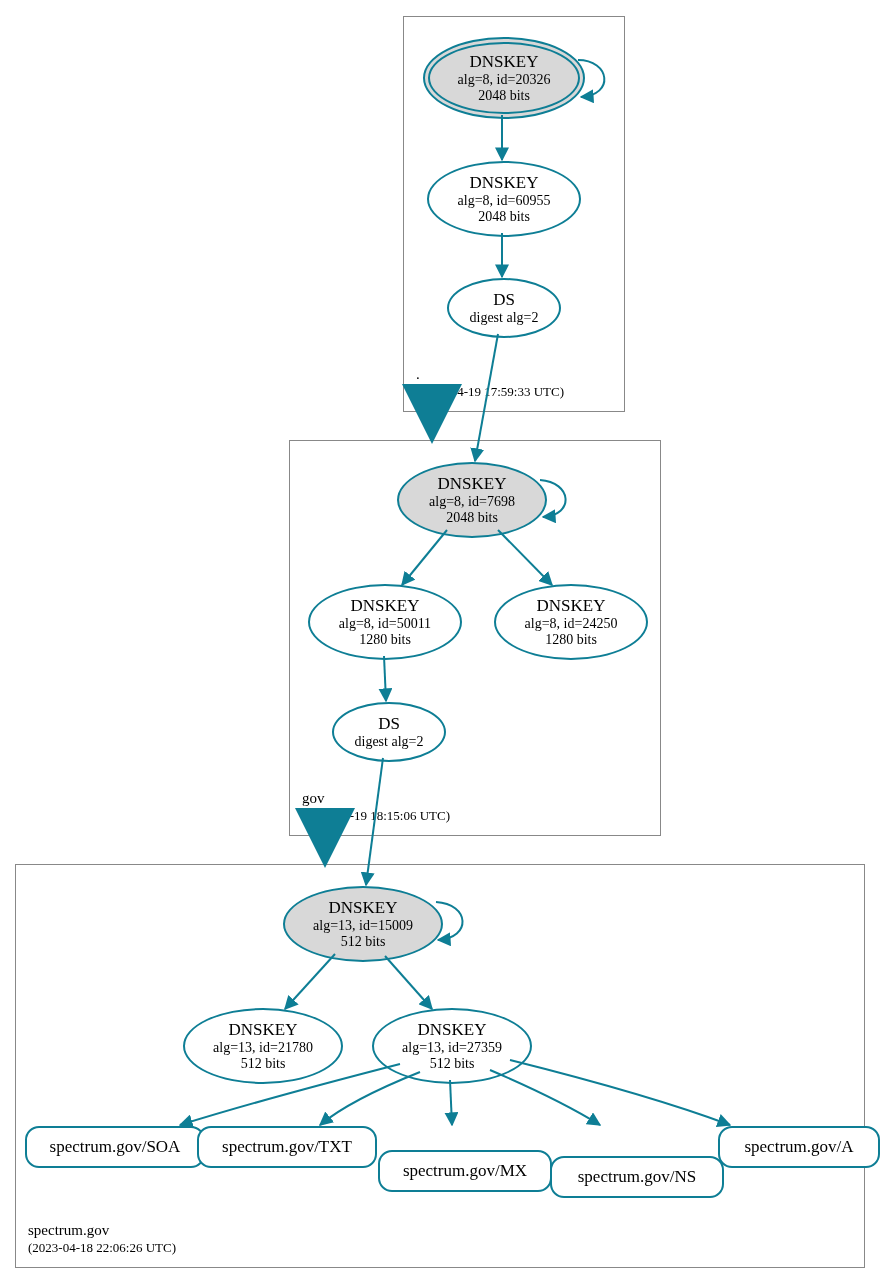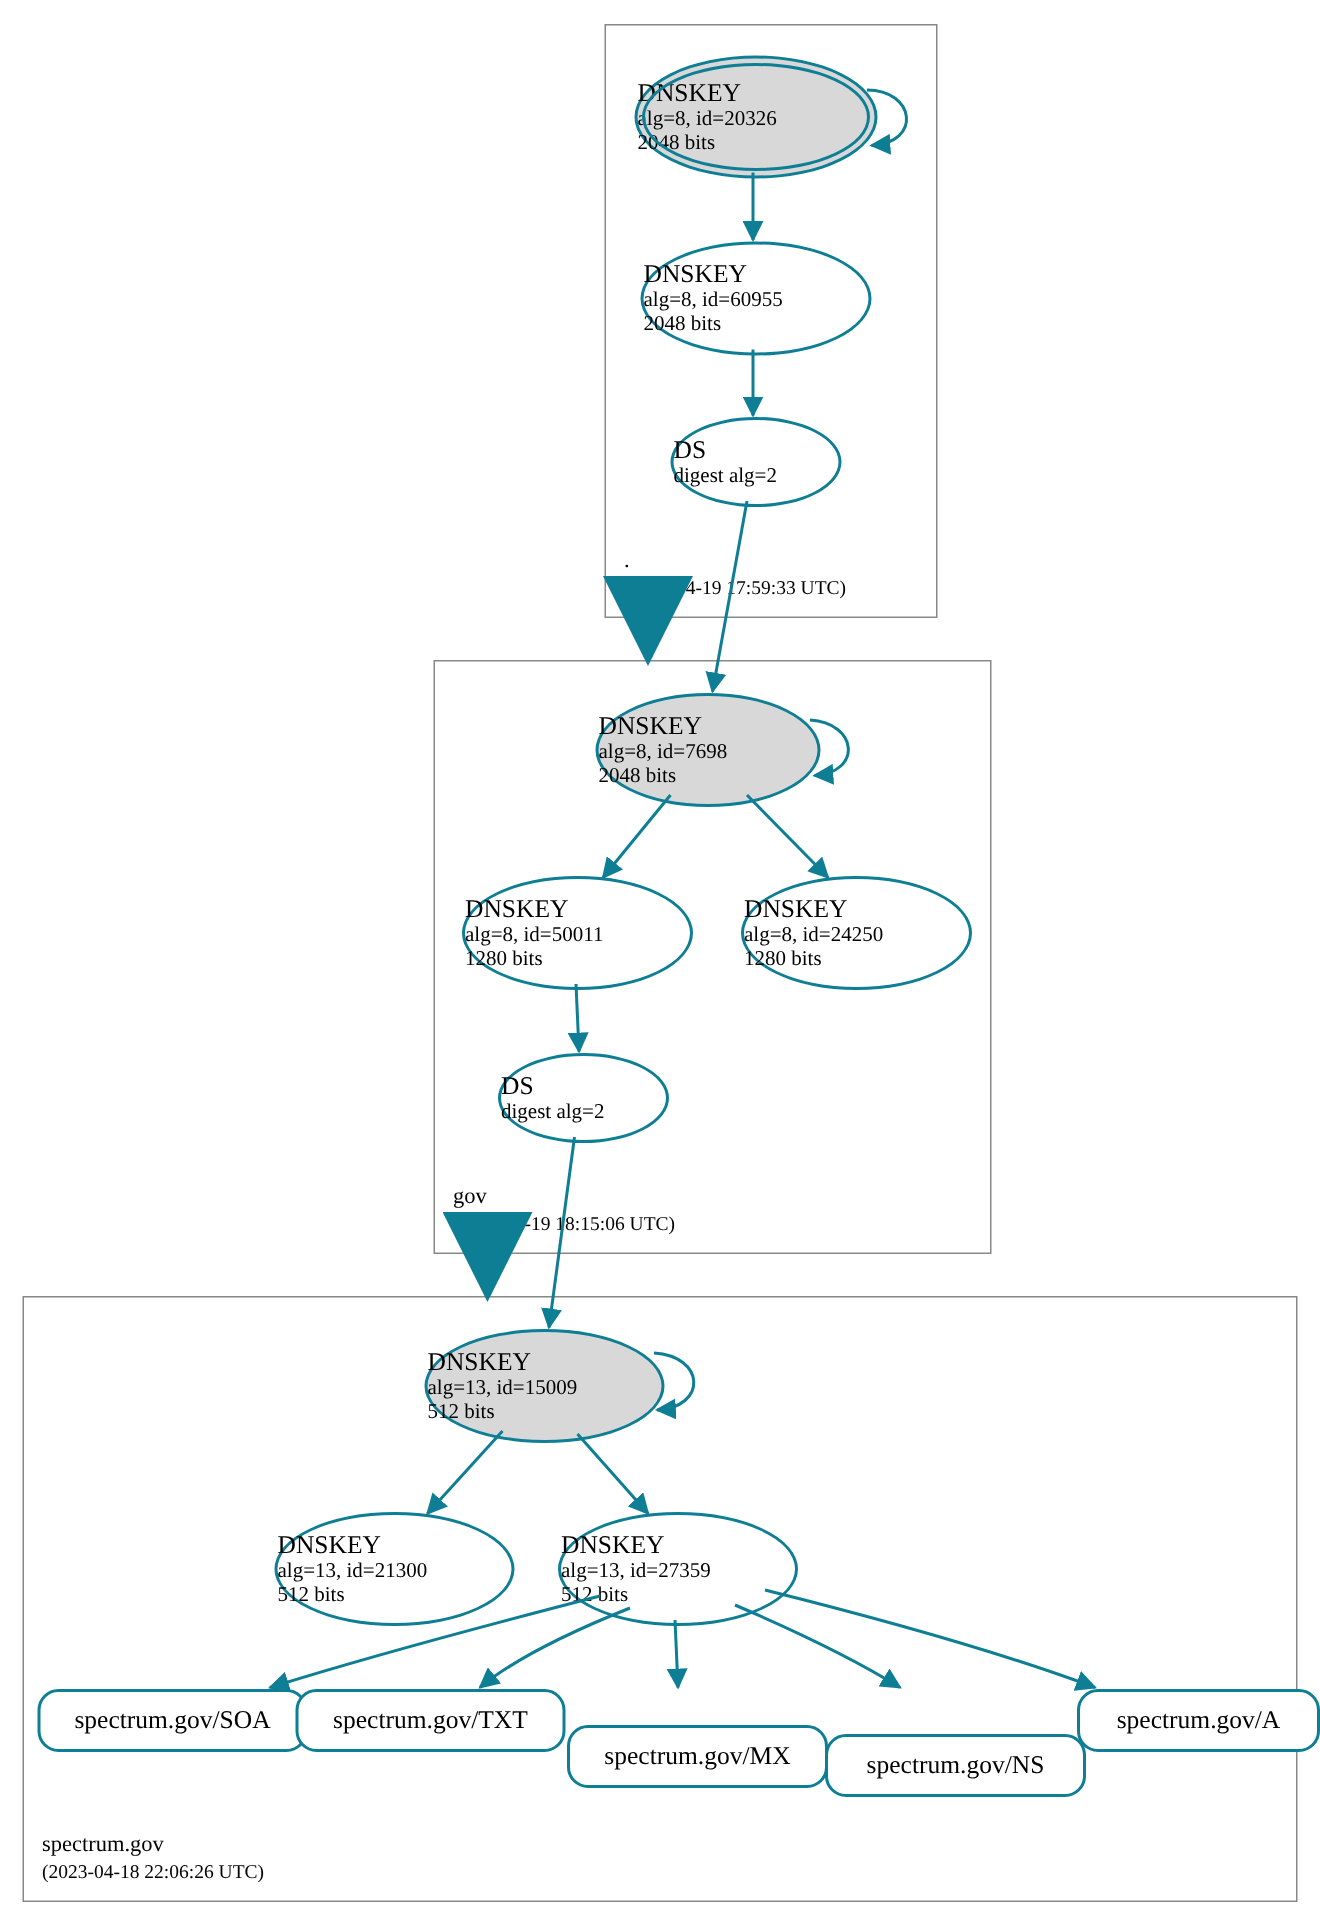--- a/index.html
+++ b/index.html
@@ -26,21 +26,21 @@
     font-size: 13px;
   }
   .node-ellipse {
     position: absolute;
     border: 2px solid #0e7e95;
     border-radius: 50%;
     text-align: center;
     display: flex;
     flex-direction: column;
     justify-content: center;
-    align-items: flex-start;
+    align-items: center;
     background: #ffffff;
   }
   .node-ellipse.ksk {
     background: #d8d8d8;
   }
   .node-ellipse .double-ring {
     position: absolute;
     inset: 3px;
     border: 2px solid #0e7e95;
     border-radius: 50%;
@@ -138,21 +138,21 @@
 </div>
 
 <div class="node-ellipse ksk" style="left:283px; top:886px; width:156px; height:72px;">
   <div class="node-title">DNSKEY</div>
   <div class="node-sub">alg=13, id=15009</div>
   <div class="node-sub">512 bits</div>
 </div>
 
 <div class="node-ellipse" style="left:183px; top:1008px; width:156px; height:72px;">
   <div class="node-title">DNSKEY</div>
-  <div class="node-sub">alg=13, id=21300</div>
+  <div class="node-sub">alg=13, id=21780</div>
   <div class="node-sub">512 bits</div>
 </div>
 
 <div class="node-ellipse" style="left:372px; top:1008px; width:156px; height:72px;">
   <div class="node-title">DNSKEY</div>
   <div class="node-sub">alg=13, id=27359</div>
   <div class="node-sub">512 bits</div>
 </div>
 
 <div class="rr" style="left:25px;  top:1126px; width:156px;font-family:Liberation Serif, serif;">spectrum.gov/SOA</div>

